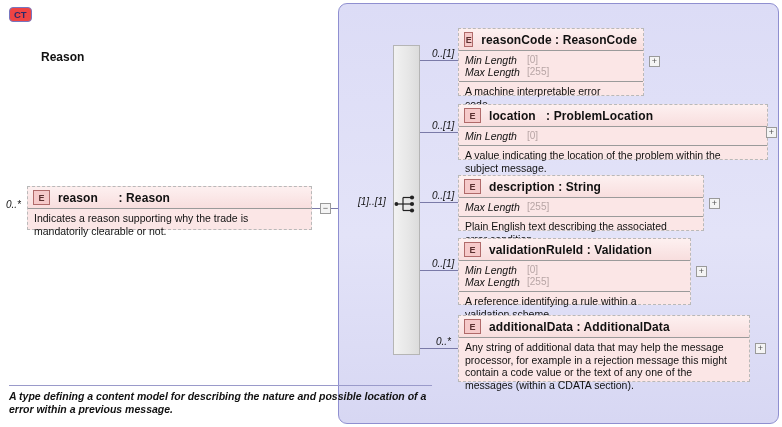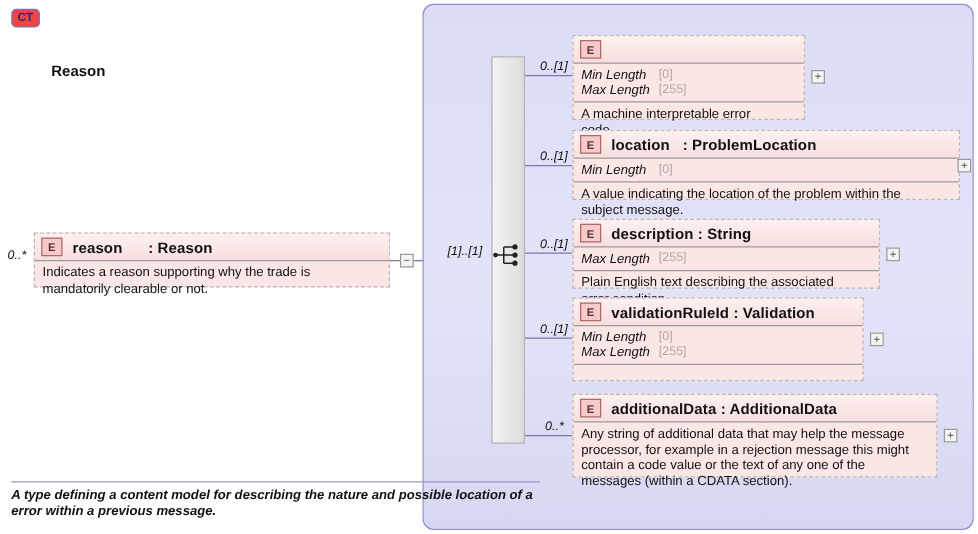--- a/index.html
+++ b/index.html
@@ -184,20 +184,21 @@
     <circle cx="18" cy="11" r="2.1" fill="#222"></circle>
     <circle cx="18" cy="17.5" r="2.1" fill="#222"></circle>
   </svg>
 
   <div class="hline" style="left:420px;top:60px;width:38px;"></div>
   <div class="card" style="left:432px;top:48px;">0..[1]</div>
 
   <div class="ebox" style="left:458px;top:28px;width:186px;height:68px;">
     <div class="hdr">
       <span class="e-badge">E</span>
+      <span class="e-title">reasonCode : ReasonCode</span>
     </div>
     <div class="facets">
       <div class="facet-row">
         <span class="facet-name">Min Length</span>
         <span class="facet-val">[0]</span>
       </div>
       <div class="facet-row">
         <span class="facet-name">Max Length</span>
         <span class="facet-val">[255]</span>
       </div>
@@ -253,20 +254,21 @@
     <div class="facets">
       <div class="facet-row">
         <span class="facet-name">Min Length</span>
         <span class="facet-val">[0]</span>
       </div>
       <div class="facet-row">
         <span class="facet-name">Max Length</span>
         <span class="facet-val">[255]</span>
       </div>
     </div>
+    <div class="edesc">A reference identifying a rule within a validation scheme</div>
   </div>
   <div class="toggle" style="left:696px;top:266px;">+</div>
 
   <div class="hline" style="left:420px;top:348px;width:38px;"></div>
   <div class="card" style="left:436px;top:336px;">0..*</div>
 
   <div class="ebox" style="left:458px;top:315px;width:292px;height:67px;">
     <div class="hdr">
       <span class="e-badge">E</span>
       <span class="e-title">additionalData : AdditionalData</span>

